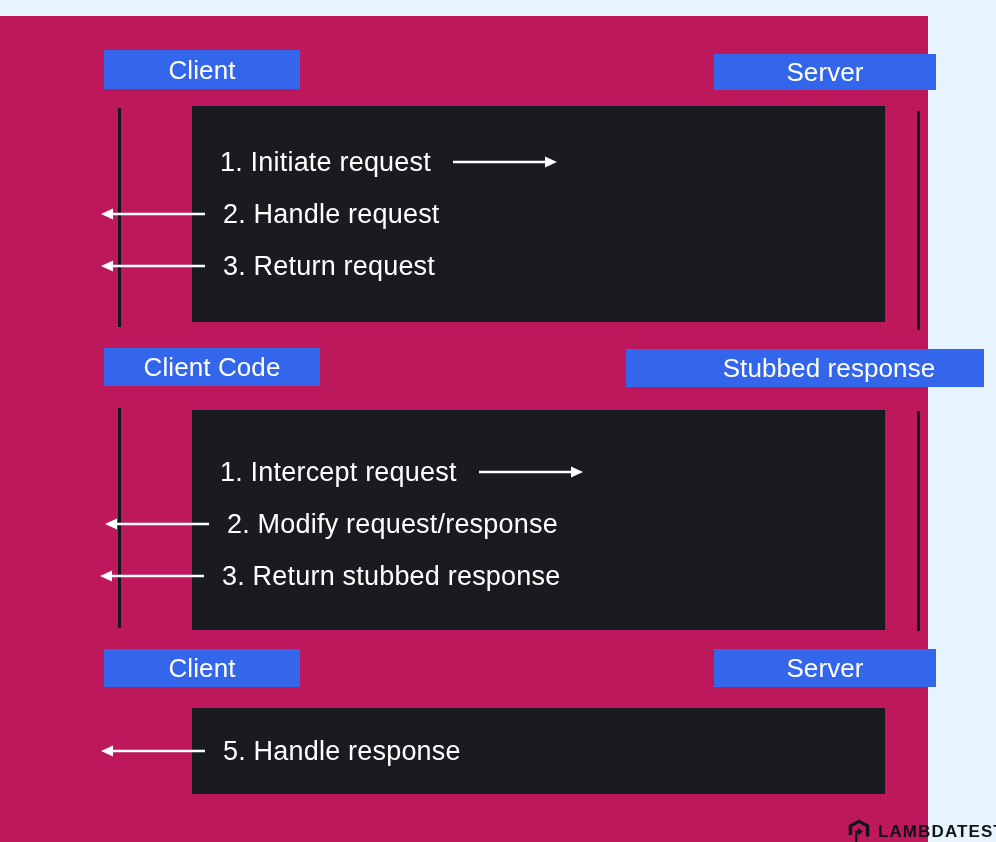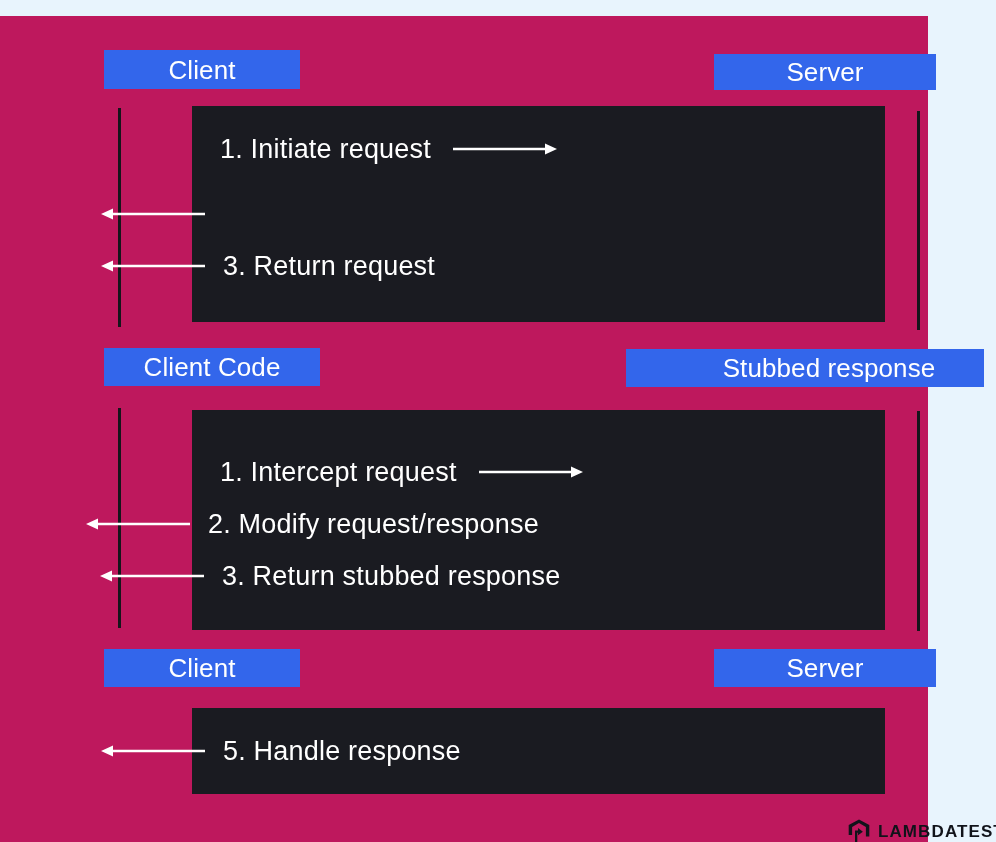--- a/index.html
+++ b/index.html
@@ -92,26 +92,26 @@
 
   
   .arrow {
     display: block;
     flex: 0 0 auto;
   }
   .arrow-right { margin-left: 22px; }
   .arrow-left  { margin-right: 18px; }
 
   
-  .r1a { left: 220px; top: 26px; justify-content: flex-end; }
+  .r1a { left: 220px; top: 39px; justify-content: flex-end; }
   .r1b { left: 101px; top: 91px; }
   .r1c { left: 101px; top: 143px; }
 
   .r2a { left: 220px; top: 45px; }
-  .r2b { left: 86px; top: 97px; justify-content: center; }
+  .r2b { left: 105px; top: 97px; justify-content: center; }
   .r2c { left: 100px; top: 149px; }
 
   .r3a { left: 101px; top: 26px; }
 
   
   .logo {
     position: absolute;
     left: 847px;
     top: 802px;
     display: flex;
@@ -151,20 +151,21 @@
         <line x1="0" y1="9" x2="96" y2="9" stroke="#ffffff" stroke-width="2.6"></line>
         <polygon points="104,9 92,3.5 92,14.5" fill="#ffffff"></polygon>
       </svg>
     </div>
 
     <div class="row r1b">
       <svg class="arrow arrow-left" width="104" height="18" viewBox="0 0 104 18">
         <line x1="8" y1="9" x2="104" y2="9" stroke="#ffffff" stroke-width="2.6"></line>
         <polygon points="0,9 12,3.5 12,14.5" fill="#ffffff"></polygon>
       </svg>
+      <span class="label">2. Handle request</span>
     </div>
 
     <div class="row r1c">
       <svg class="arrow arrow-left" width="104" height="18" viewBox="0 0 104 18">
         <line x1="8" y1="9" x2="104" y2="9" stroke="#ffffff" stroke-width="2.6"></line>
         <polygon points="0,9 12,3.5 12,14.5" fill="#ffffff"></polygon>
       </svg>
       <span class="label">3. Return request</span>
     </div>
   </div>

